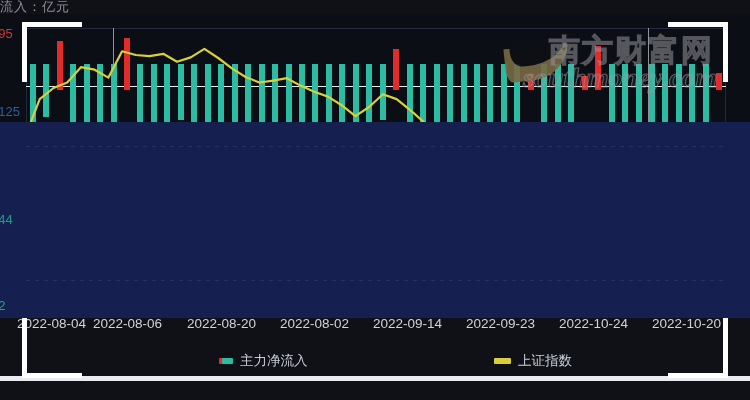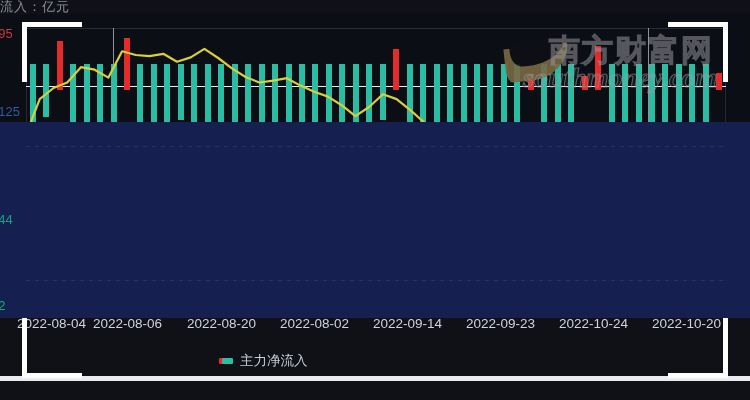--- a/index.html
+++ b/index.html
@@ -258,20 +258,26 @@
     </div>
 
   <div class="legend" id="legend">
       <div class="lg-item" style="left: 195px;">
         <span style="display: inline-flex; align-items: center;">
           <i class="sw sw-a"></i>
           <i class="sw sw-b"></i>
         </span>
         <span class="lg-label">主力净流入</span>
       </div>
+      <div class="lg-item" style="left: 470px;">
+        <span style="display: inline-flex; align-items: center;">
+          <i class="sw sw-y"></i>
+        </span>
+        <span class="lg-label">上证指数</span>
+      </div>
     </div>
 
   <div class="bottom-strip"></div>
   <div class="bottom-strip2"></div>
 
   <div class="bracket" style="left:22px;top:22px;width:60px;height:60px;">
     <i class="br-h" style="left:0;top:0;width:60px;"></i>
     <i class="br-v" style="left:0;top:0;height:60px;"></i>
   </div>
   <div class="bracket" style="left:668px;top:22px;width:60px;height:60px;">

